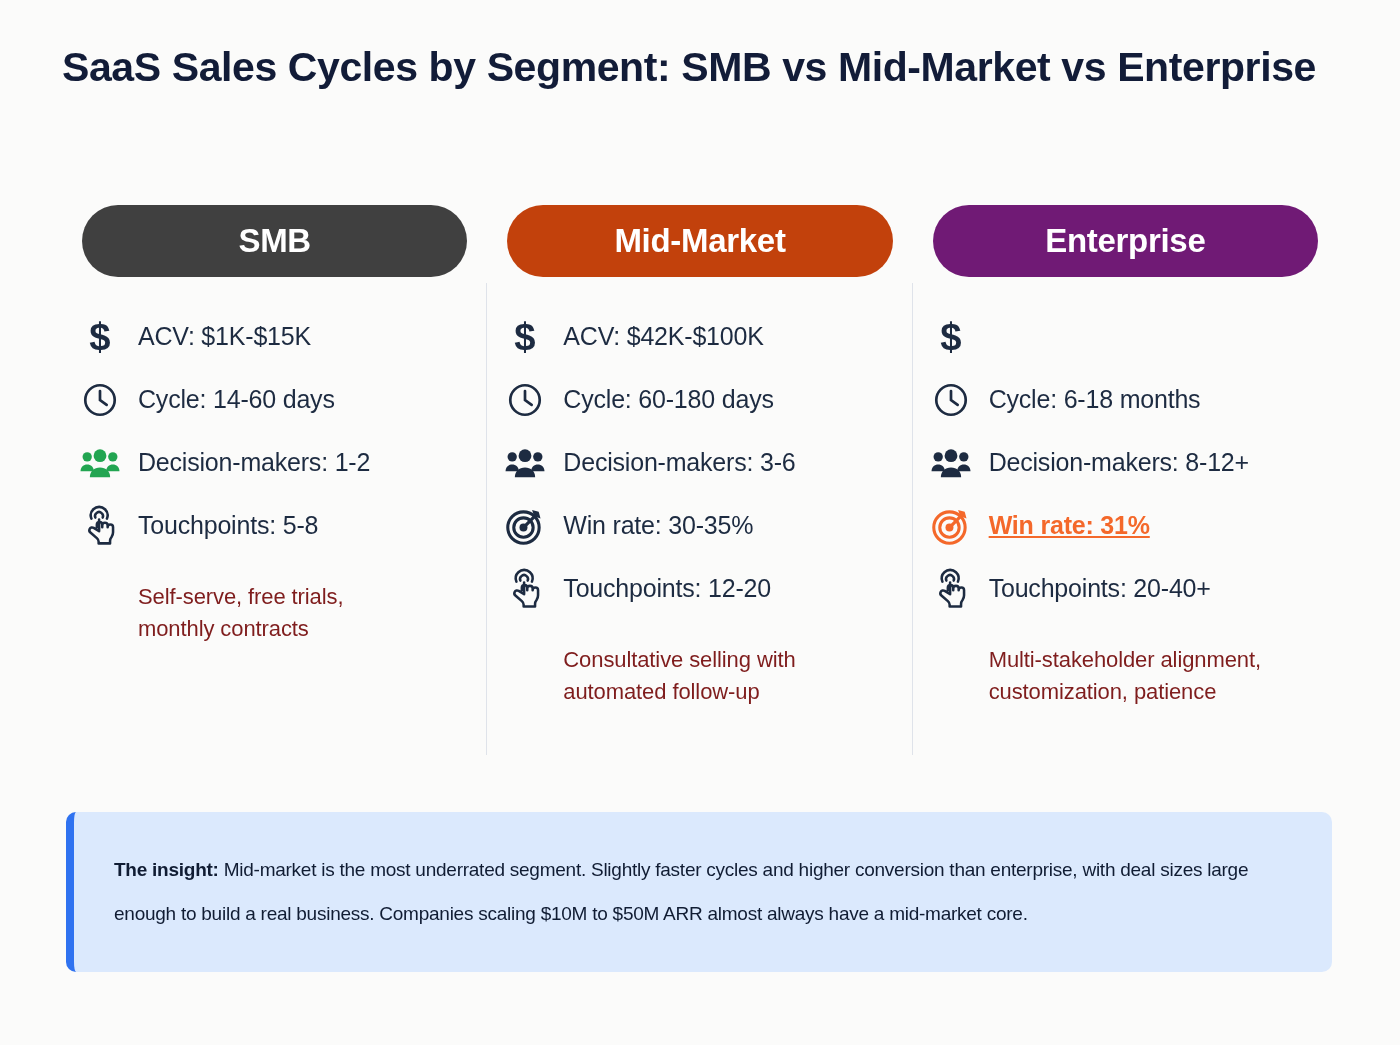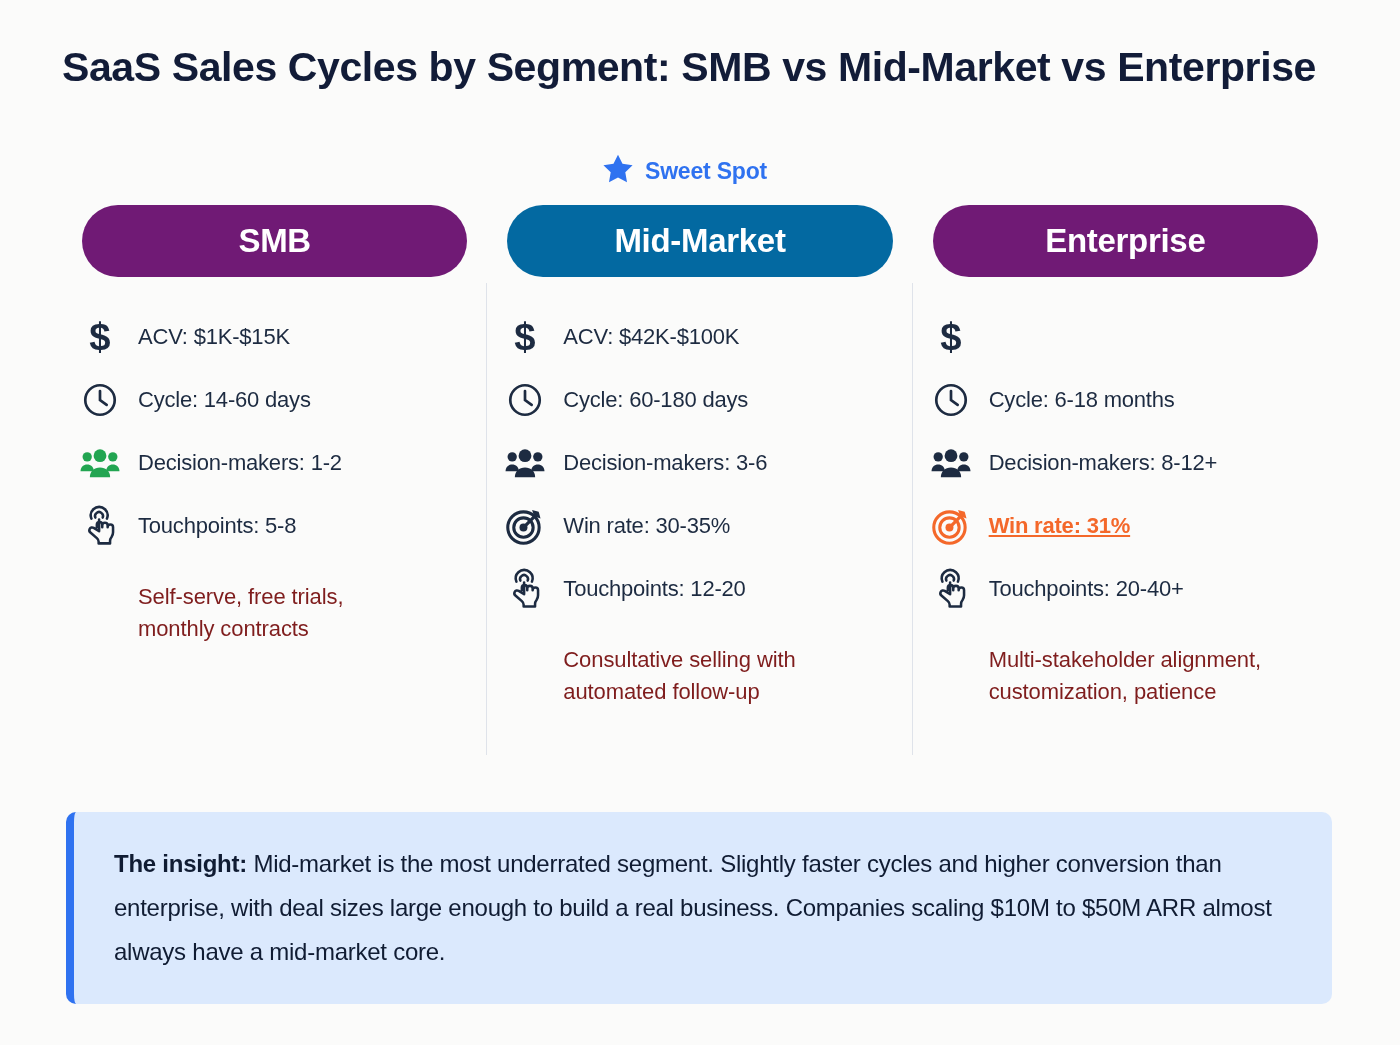--- a/index.html
+++ b/index.html
@@ -79,42 +79,42 @@
     border-radius: 36px;
     display: flex;
     align-items: center;
     justify-content: center;
     color: #ffffff;
     font-size: 33px;
     font-weight: bold;
     letter-spacing: -0.3px;
     margin: 0 4px;
   }
-  .pill.smb       { background: #701a75; }
-  .pill.mid       { background: #0369a1; }
+  .pill.smb       { background: #404040; }
+  .pill.mid       { background: #c2410c; }
   .pill.ent       { background: #701a75; }
 
   .rows { margin-top: 28px; }
 
   .row {
     display: flex;
     align-items: center;
     height: 63px;
     gap: 16px;
   }
   .row .ic {
     width: 44px;
     min-width: 44px;
     height: 44px;
     display: flex;
     align-items: center;
     justify-content: center;
   }
   .row .txt {
-    font-size: 22px;
+    font-size: 25px;
     color: #1d2b41;
     letter-spacing: -0.2px;
     white-space: nowrap;
   }
   .row.hl-green .txt { color: #22a551; font-weight: bold; }
   .row.hl-orange .txt { color: #f4682a; font-weight: bold; text-decoration: underline; }
 
   .caption {
     margin-top: 24px;
     margin-left: 60px;
@@ -133,42 +133,34 @@
     width: 1266px;
     min-height: 160px;
     background: #dbe9fd;
     border-radius: 10px;
     border-left: 8px solid #2f72f0;
     padding: 30px 34px 30px 40px;
     display: flex;
     align-items: center;
   }
   .insight p {
-    font-size: 24px;
+    font-size: 19px;
     line-height: 44px;
     color: #101c33;
     letter-spacing: -0.25px;
   }
   .insight .lead { font-weight: bold; }
 </style>
 </head>
 <body>
 
 <div class="page">
 
   <div class="title">SaaS Sales Cycles by Segment: SMB vs Mid-Market vs Enterprise</div>
 
-  <div class="sweet-spot">
-    <span class="star-icon">
-      <svg width="36" height="35" viewBox="0 0 24 24">
-        <path fill="#2f72f0" d="M12 1.8l3.09 6.26 6.91 1.01-5 4.87 1.18 6.88L12 17.57l-6.18 3.25L7 13.94l-5-4.87 6.91-1.01z"></path>
-      </svg>
-    </span>
-    <span class="label">Sweet Spot</span>
-  </div>
 
   <div class="columns">
 
     <div class="col divided">
       <div class="pill smb">SMB</div>
       <div class="rows">
 
         <div class="row">
           <span class="ic">
             <svg width="34" height="40" viewBox="0 0 24 28">

